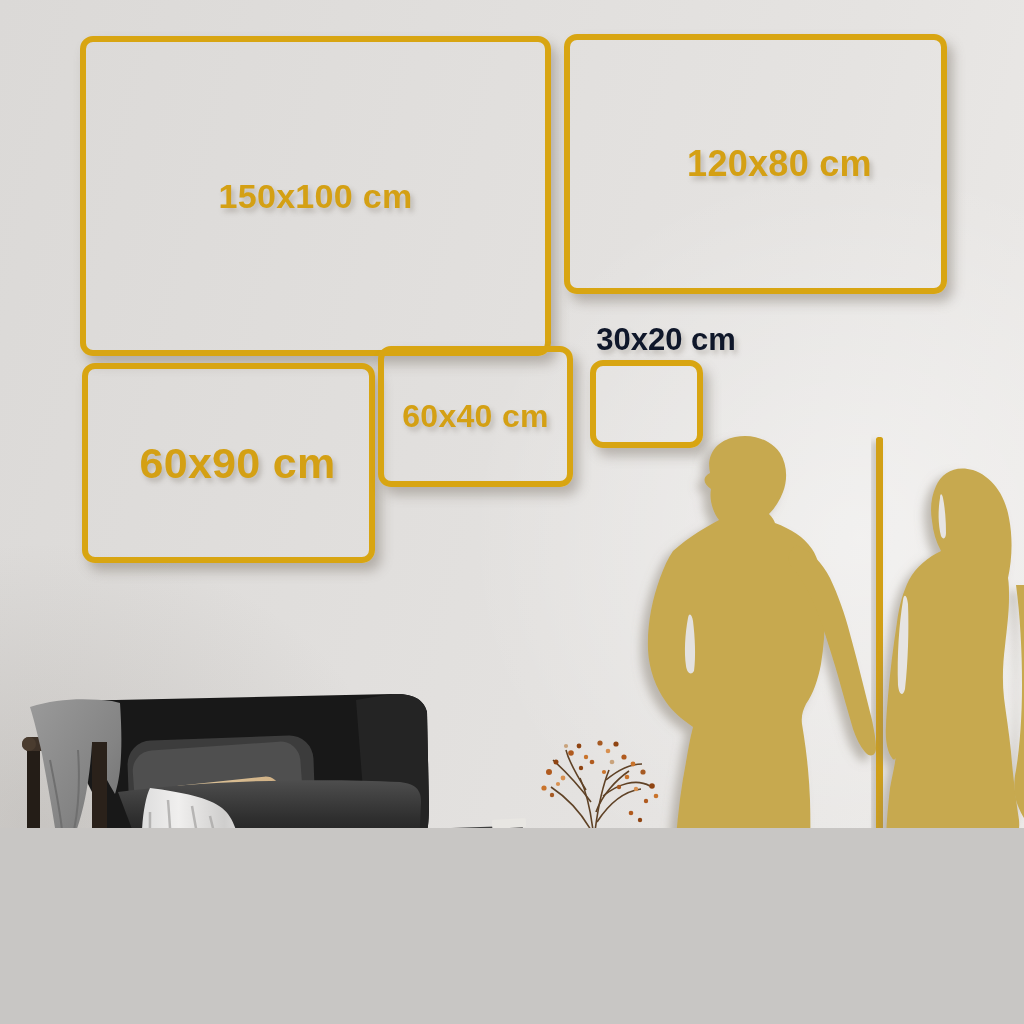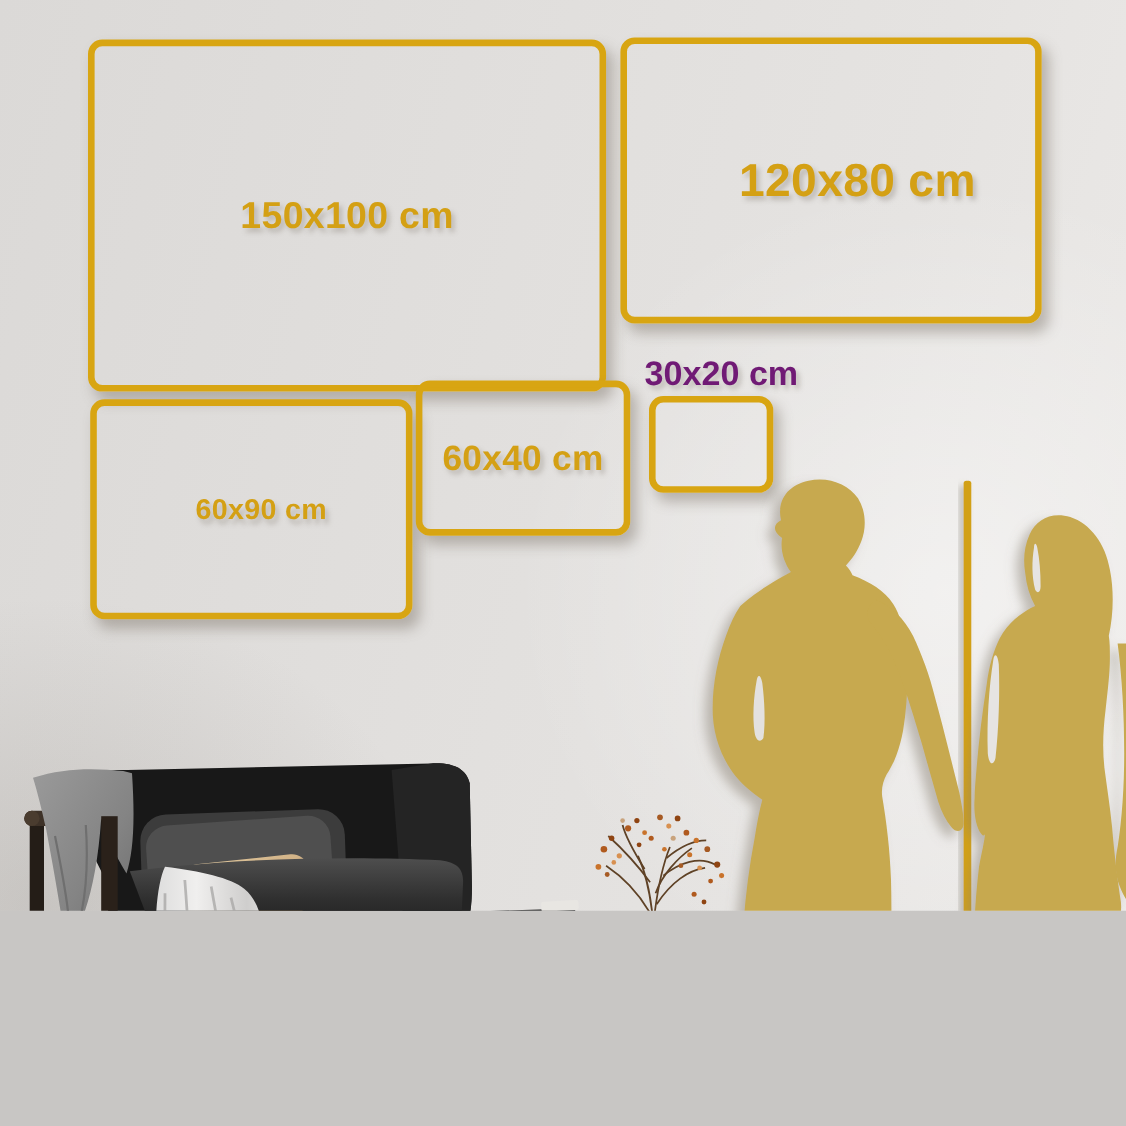--- a/index.html
+++ b/index.html
@@ -35,28 +35,28 @@
     box-shadow:6px 8px 12px rgba(116,108,96,.42);
     display:flex;align-items:center;justify-content:center;
   }
   .size-label{
     color:#d4a014;font-weight:bold;letter-spacing:.3px;
     text-shadow:3px 4px 5px rgba(120,112,100,.35);white-space:nowrap;
   }
   #box-150{left:80px;top:36px;width:459px;height:308px;}
   #box-150 .size-label{font-size:34px;}
   #box-120{left:564px;top:34px;width:371px;height:248px;}
-  #box-120 .size-label{font-size:42px;margin-left:48px;}
+  #box-120 .size-label{font-size:36px;margin-left:48px;}
   #box-6090{left:82px;top:363px;width:281px;height:188px;}
-  #box-6090 .size-label{font-size:26px;margin-left:18px;}
+  #box-6090 .size-label{font-size:43px;margin-left:18px;}
   #box-6040{left:378px;top:346px;width:183px;height:129px;}
   #box-6040 .size-label{font-size:32px;}
   #box-3020{left:590px;top:360px;width:101px;height:76px;}
   .float-label{
-    position:absolute;color:#701a75;font-weight:bold;text-align:left;
+    position:absolute;color:#0f172a;font-weight:bold;text-align:center;
     text-shadow:3px 4px 5px rgba(120,112,100,.35);white-space:nowrap;
   }
   #label-3020{left:586px;top:322px;width:160px;font-size:31px;}
   #label-180{left:798px;top:400px;width:160px;font-size:33px;}
   
   #scene{position:absolute;left:0;top:0;width:1024px;height:1024px;}
 </style>
 </head>
 <body>
 

